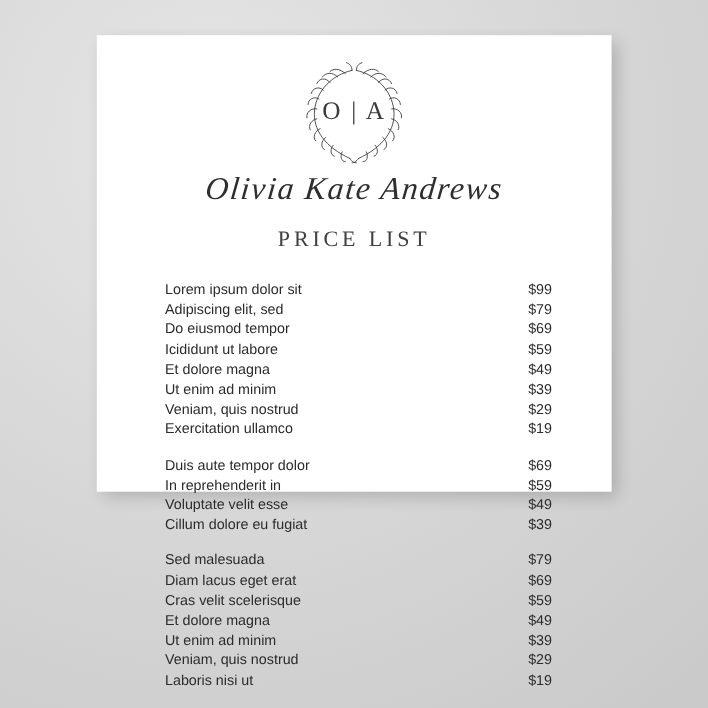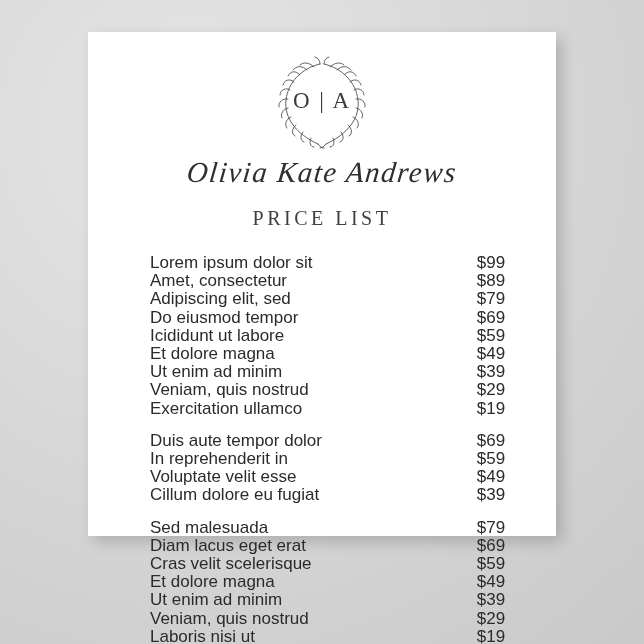--- a/index.html
+++ b/index.html
@@ -26,21 +26,21 @@
     position: absolute;
     inset: 0;
     background: radial-gradient(circle at 30% 20%, #e6e6e6 0%, #d4d4d4 60%, #c9c9c9 100%);
   }
 
   #poster {
     position: absolute;
     left: 88px;
     top: 32px;
     width: 468px;
-    height: 504px;
+    height: 415px;
     background: #ffffff;
     box-shadow: 6px 6px 14px rgba(0,0,0,0.18);
   }
 
   #poster-inner {
     position: absolute;
     left: 0; top: 0; right: 0; bottom: 0;
     padding: 0;
   }
 
@@ -101,21 +101,21 @@
     right: 48px;
     top: 222px;
   }
   .menu-group {
     margin-bottom: 14px;
   }
   .menu-row {
     display: flex;
     align-items: baseline;
     justify-content: space-between;
-    font-size: 17px;
+    font-size: 13px;
     line-height: 18.2px;
     color: #2b2b2b;
     font-family: "Liberation Sans", sans-serif;
   }
   .item-name {
     white-space: nowrap;
   }
   .item-price {
     white-space: nowrap;
     text-align: center;
@@ -181,24 +181,20 @@
       <div id="price-list-title">PRICE LIST</div>
 
       <div id="menu">
 
         <div class="menu-group">
           <div class="menu-row">
             <span class="item-name">Lorem ipsum dolor sit</span>
             <span class="item-price">$99</span>
           </div>
           <div class="menu-row">
-            <span class="item-name">Amet, consectetur</span>
-            <span class="item-price">$89</span>
-          </div>
-          <div class="menu-row">
             <span class="item-name">Adipiscing elit, sed</span>
             <span class="item-price">$79</span>
           </div>
           <div class="menu-row">
             <span class="item-name">Do eiusmod tempor</span>
             <span class="item-price">$69</span>
           </div>
           <div class="menu-row">
             <span class="item-name">Icididunt ut labore</span>
             <span class="item-price">$59</span>

